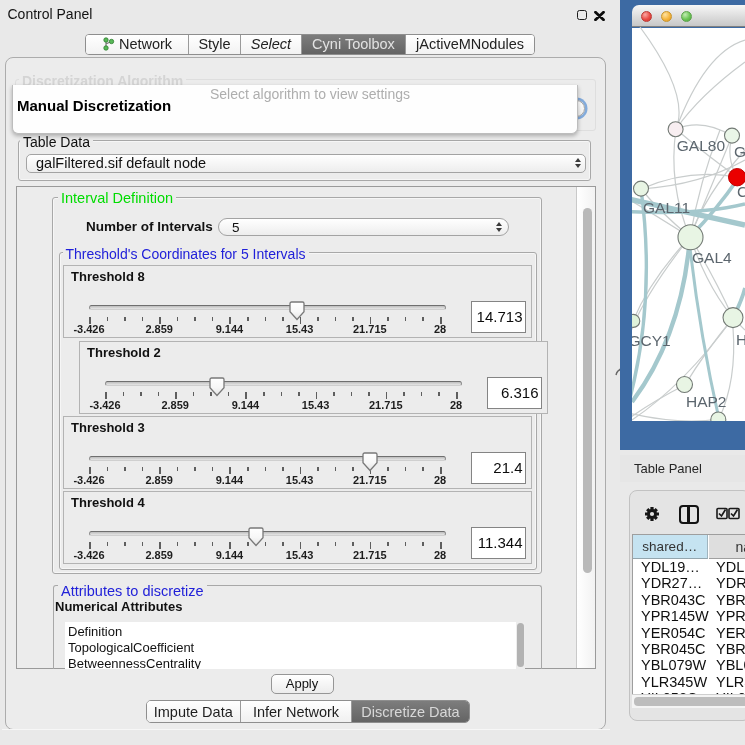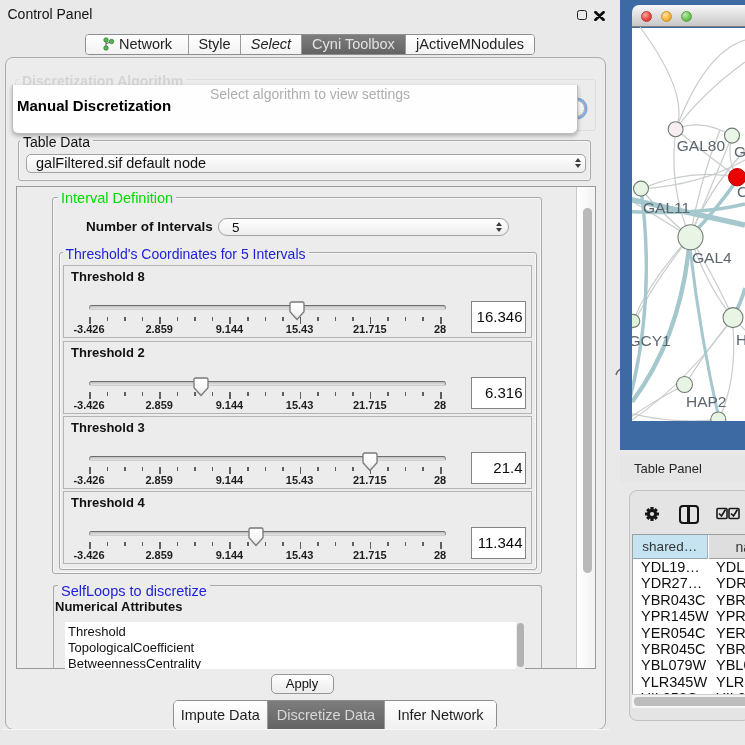--- a/index.html
+++ b/index.html
@@ -51,21 +51,21 @@
 
 #nlist { left:65px; top:622px; width:460px; height:46.5px; background:#fff; overflow:hidden; }
 #nlist div { position:absolute; left:3px; font-size:13px; }
 #nlsb { left:516px; top:622px; width:9px; height:46.5px; background:#ededed; }
 #nlsb div { position:absolute; left:1px; top:1px; width:7px; height:44px; border-radius:3.5px; background:#b2b2b2; }
 
 
 #apply { left:270.5px; top:673.5px; width:63px; height:20px; border:1px solid #969696; border-radius:5px; background:linear-gradient(#ffffff,#ececec); text-align:center; line-height:18px; font-size:13px; }
 
 
-#btabs { left:145.5px; top:700px; height:30px; display:flex; background:#fdfdfd; border:1px solid #8e8e8e; border-radius:5px; overflow:hidden;margin-left:27px; }
+#btabs { left:145.5px; top:700px; height:23px; display:flex; background:#fdfdfd; border:1px solid #8e8e8e; border-radius:5px; overflow:hidden; }
 #btabs .seg { display:flex; align-items:center; justify-content:center; font-size:14.5px; color:#1e1e1e; border-right:1px solid #9a9a9a; background:linear-gradient(#ffffff,#f0f0f0); }
 #btabs .seg:last-child { border-right:none; }
 #btabs .sel { background:linear-gradient(#7d7d7d,#646464); color:#d8d8d8; }
 #groove { left:2px; top:729px; width:608px; height:1px; background:#c9c9c9; border-bottom:1px solid #f7f7f7; }
 
 
 #netwin { left:620px; top:0; width:125px; height:450px; background:#3d6aa3; }
 #nettitle { left:632px; top:5px; width:113px; height:22px; background:linear-gradient(#f7f7f7,#c7c7c7); border-bottom:1px solid #808080; border-top-left-radius:7px; }
 .tl { position:absolute; top:10.5px; width:11px; height:11px; border-radius:50%; }
 #netcanvas { left:632px; top:28px; width:113px; height:393px; background:#ffffff; }
@@ -188,22 +188,22 @@
       <div class="tick" style="left:376.0px;height:7px;"></div>
       <div class="ticklbl" style="left:1.0px;">-3.426</div>
       <div class="ticklbl" style="left:71.2px;">2.859</div>
       <div class="ticklbl" style="left:141.4px;">9.144</div>
       <div class="ticklbl" style="left:211.6px;">15.43</div>
       <div class="ticklbl" style="left:281.8px;">21.715</div>
       <div class="ticklbl" style="left:352.0px;">28</div>
       <div class="thumb" style="left:225px;"><svg width="16" height="20" viewBox="0 0 16 20">
           <path d="M2.5 1 h11 a1.5 1.5 0 0 1 1.5 1.5 v8.2 L8 18.5 L1 10.7 V2.5 a1.5 1.5 0 0 1 1.5-1.5 z" fill="url(#thg)" stroke="#787878" stroke-width="1.3"></path>
         </svg></div>
-      <div class="vbox">16.346</div>
-    </div><div class="tpanel" style="top:340.5px;">
+      <div class="vbox">14.713</div>
+    </div><div class="tpanel" style="top:340.5px;margin-left:16px;">
       <div class="tlabel">Threshold 2</div>
       <div class="track"></div>
       <div class="tick" style="left:25.0px;height:7px;"></div>
       <div class="tick" style="left:42.5px;height:4px;"></div>
       <div class="tick" style="left:60.1px;height:4px;"></div>
       <div class="tick" style="left:77.7px;height:4px;"></div>
       <div class="tick" style="left:95.2px;height:7px;"></div>
       <div class="tick" style="left:112.8px;height:4px;"></div>
       <div class="tick" style="left:130.3px;height:4px;"></div>
       <div class="tick" style="left:147.9px;height:4px;"></div>
@@ -295,37 +295,37 @@
       <div class="ticklbl" style="left:281.8px;">21.715</div>
       <div class="ticklbl" style="left:352.0px;">28</div>
       <div class="thumb" style="left:184px;"><svg width="16" height="20" viewBox="0 0 16 20">
           <path d="M2.5 1 h11 a1.5 1.5 0 0 1 1.5 1.5 v8.2 L8 18.5 L1 10.7 V2.5 a1.5 1.5 0 0 1 1.5-1.5 z" fill="url(#thg)" stroke="#787878" stroke-width="1.3"></path>
         </svg></div>
       <div class="vbox">11.344</div>
     </div>
 
 
 <div class="abs" style="left:53px;top:585px;width:489px;height:83.5px;border:1px solid #a8a8a8;border-bottom:none;border-radius:3px 3px 0 0;"></div>
-<div class="glabel" style="left:58px;top:583px;color:#2121d9;font-size:14.5px;">SelfLoops to discretize</div>
+<div class="glabel" style="left:58px;top:583px;color:#2121d9;font-size:14.5px;">Attributes to discretize</div>
 <div class="abs" style="left:55px;top:599px;font-weight:bold;">Numerical Attributes</div>
 <div class="abs" id="nlist">
-  <div style="top:2px;">Threshold</div>
+  <div style="top:2px;">Definition</div>
   <div style="top:18px;">TopologicalCoefficient</div>
   <div style="top:34px;">BetweennessCentrality</div>
 </div>
 <div class="abs" id="nlsb">
       <div></div>
     </div>
 
 <div class="abs" id="apply">Apply</div>
 
 <div class="abs" id="btabs">
   <div class="seg" style="width:94.5px;">Impute Data</div>
+  <div class="seg" style="width:111px;">Infer Network</div>
   <div class="seg sel" style="width:117px;">Discretize Data</div>
-  <div class="seg" style="width:111px;">Infer Network</div>
 </div>
 <div class="abs" id="groove"></div>
 
 
 <svg class="abs" style="left:614.5px;top:367.5px;" width="8" height="8" viewBox="0 0 8 8">
   <path d="M1 7 Q2 2 7 1" fill="none" stroke="#666" stroke-width="1.4"></path>
   <path d="M4.5 0.5 L7.5 0.8 L6.5 3.5 z" fill="#666"></path>
 </svg>
 
 

